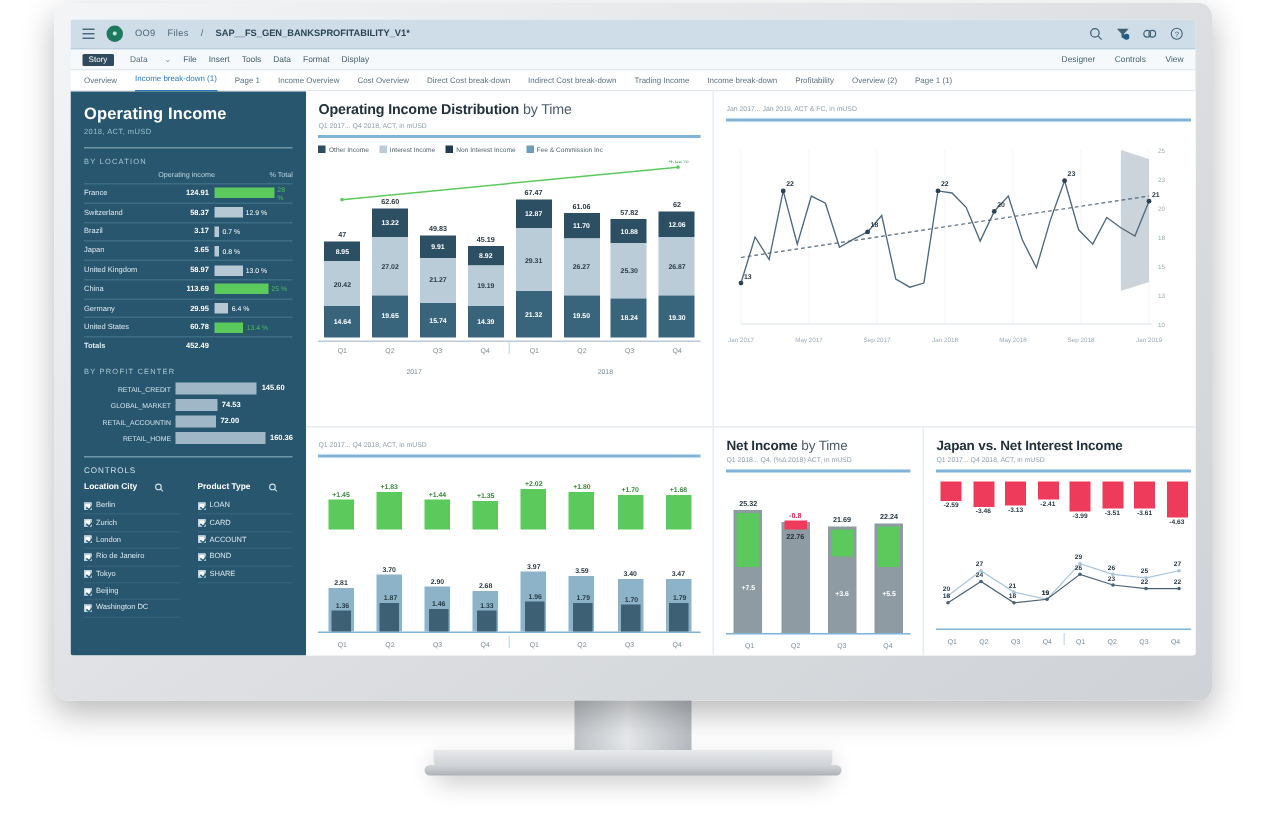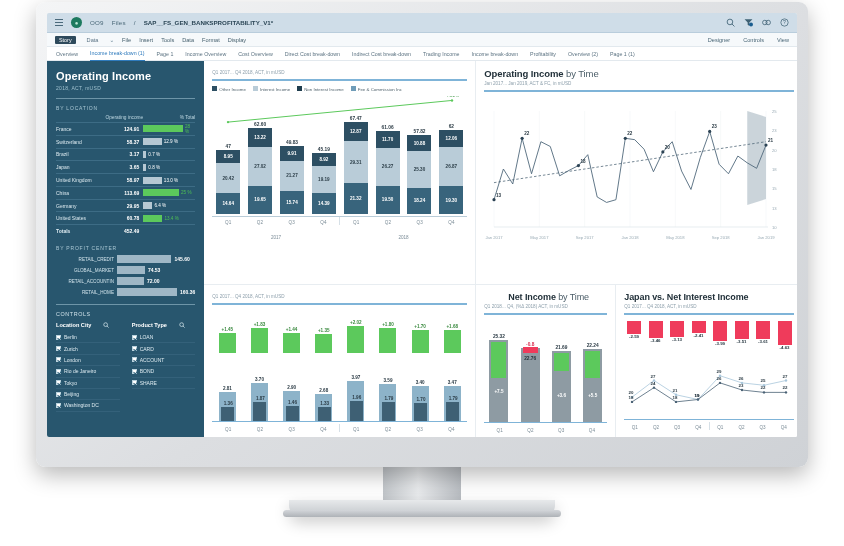--- a/index.html
+++ b/index.html
@@ -419,20 +419,21 @@
                 </div>
               </div>
             </div>
         </div>
 
         <div class="main">
 
           <div class="row1">
 
             <div class="panel" style="width:272px; border-right:1px solid #e8edf1;">
+              <div class="p-title"><span id="t0a" style="font-weight:bold;color:#22313a;">Operating Income Distribution</span> <span id="t0b">by Time</span></div>
               <div class="p-sub">Q1 2017... Q4 2018, ACT, in mUSD</div>
               <div class="p-rule"></div>
               <div class="legend" id="legend0">
                   <span><i style="background:#2d4f63"></i>Other Income</span>
                   <span><i style="background:#b9ccd8"></i>Interest Income</span>
                   <span><i style="background:#1f3d4e"></i>Non Interest Income</span>
                   <span><i style="background:#6f9cb8"></i>Fee &amp; Commission Inc</span>
                 </div>
               <div class="chart-area">
                 <div class="stack-chart" id="stack">
@@ -518,21 +519,20 @@
                     <div class="xcell">Q4</div>
                   </div>
                 <div style="display:flex;">
                     <div style="flex:1;text-align:center;"><span class="xyear">2017</span></div>
                     <div style="flex:1;text-align:center;"><span class="xyear">2018</span></div>
                   </div>
               </div>
             </div>
 
             <div class="panel" style="flex:1;">
-              <div class="p-title"><span style="font-weight:bold;color:#22313a;">Operating Income</span> <span>by Time</span></div>
               <div class="p-sub">Jan 2017... Jan 2019, ACT &amp; FC, in mUSD</div>
               <div class="p-rule"></div>
               <div class="chart-area">
                 <svg id="linechart" width="310" height="180" viewBox="0 0 310 180">
                     <line x1="10" y1="14" x2="10" y2="130" stroke="#eef2f5" stroke-width=".5"></line>
                     <line x1="55.333333333333336" y1="14" x2="55.333333333333336" y2="130" stroke="#eef2f5" stroke-width=".5"></line>
                     <line x1="100.66666666666667" y1="14" x2="100.66666666666667" y2="130" stroke="#eef2f5" stroke-width=".5"></line>
                     <line x1="146" y1="14" x2="146" y2="130" stroke="#eef2f5" stroke-width=".5"></line>
                     <line x1="191.33333333333334" y1="14" x2="191.33333333333334" y2="130" stroke="#eef2f5" stroke-width=".5"></line>
                     <line x1="236.66666666666666" y1="14" x2="236.66666666666666" y2="130" stroke="#eef2f5" stroke-width=".5"></line>
@@ -686,21 +686,21 @@
                   <div class="xcell">Q3</div>
                   <div class="xcell">Q4</div>
                   <div class="xcell" style="border-left: 1px solid rgb(214, 224, 231);">Q1</div>
                   <div class="xcell">Q2</div>
                   <div class="xcell">Q3</div>
                   <div class="xcell">Q4</div>
                 </div>
             </div>
 
             <div class="panel" style="width:140px; border-right:1px solid #e8edf1;">
-              <div class="p-title" style="font-size:9px;"><span style="font-weight:bold;color:#22313a;margin-left:24px;">Net Income</span> <span>by Time</span></div>
+              <div class="p-title" style="font-size:9px;"><span style="font-weight:bold;color:#22313a;">Net Income</span> <span>by Time</span></div>
               <div class="p-sub">Q1 2018... Q4, (%Δ 2018) ACT, in mUSD</div>
               <div class="p-rule"></div>
               <div class="mini" id="ni-chart" style="height:100px;margin-top:7px;">
                   <div class="ni-col">
                     <div class="ni-top" style="color:#2a3a44">25.32</div>
                     <div class="ni-bar" style="height:82px">
                       <div style="position:absolute;left:2px;right:2px;top:2px;height:36px;background:#5cc95c;"></div>
                       <div style="position:absolute;left:0;right:0;bottom:27.060000000000002px;text-align:center;font-size:4.6px;font-weight:bold;color:#fff;">+7.5</div>
                     </div>
                   </div>

